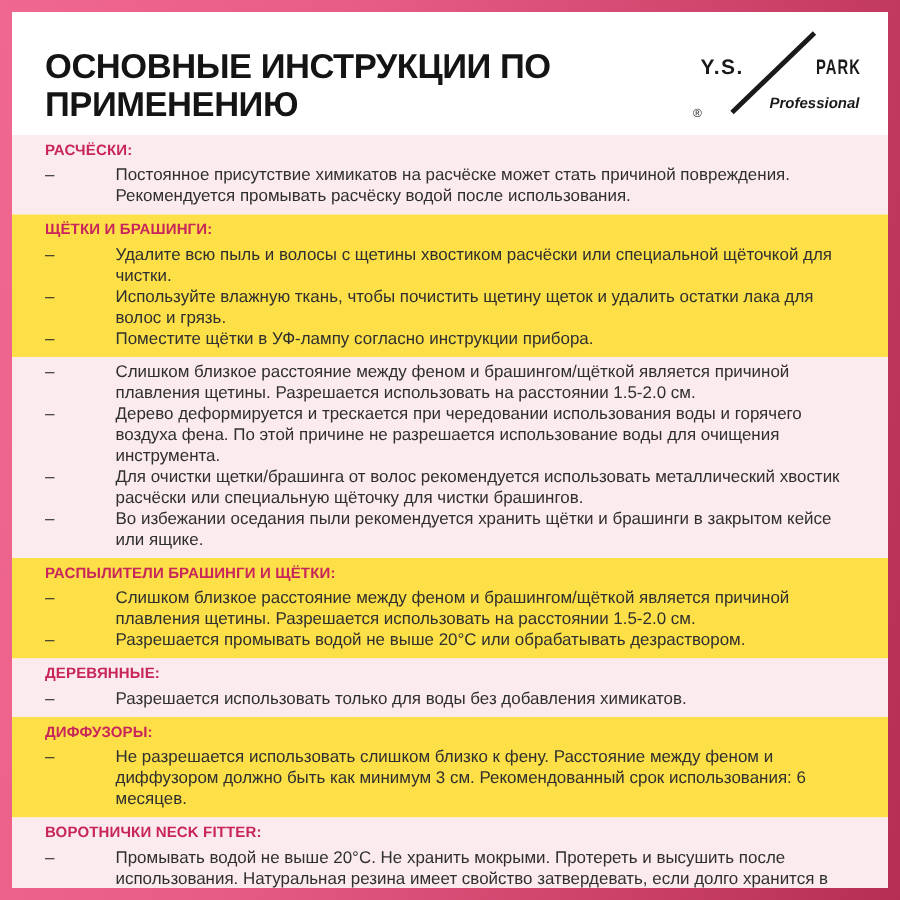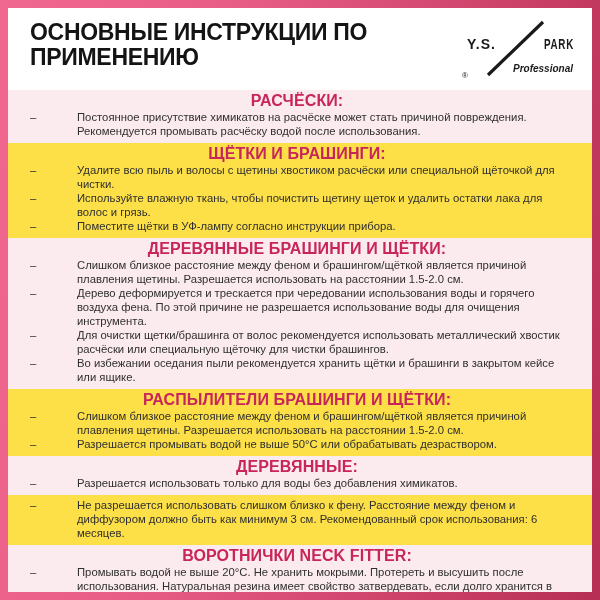--- a/index.html
+++ b/index.html
@@ -18,21 +18,21 @@
     width: 100%; height: 100%;
     background: #ffffff;
     overflow: hidden;
     display: flex;
     flex-direction: column;
   }
   .header {
     background: #ffffff;
     display: flex;
     justify-content: space-between;
-    align-items: flex-start;
+    align-items: flex-end;
     padding: 12px 14px 8px 22px;
   }
   .title {
     font-weight: bold;
     font-size: 23px;
     line-height: 25px;
     color: #141414;
     letter-spacing: -0.3px;
   }
   .logo { flex-shrink: 0; margin-right: 2px; }
@@ -43,26 +43,25 @@
 
   .sections { flex: 1; display: flex; flex-direction: column; }
   .section {
     padding: 3px 28px 5px 22px;
     background: #fde047;
   }
   .section.pink { background: #fcebee; }
   .section:last-child { flex: 1; }
   .section h2 {
     margin: 0 0 1px 0;
-    font-size: 16px;
+    font-size: 10px;
     line-height: 16px;
     font-weight: bold;
     color: #c7255b;
     letter-spacing: 0.1px;
-    text-align: center;
   }
   .section ul { margin: 0; padding: 0; list-style: none; }
   .section li {
     display: flex;
     font-size: 11.3px;
     line-height: 14px;
     color: #2f2f2f;
   }
   .dash { width: 17px; flex-shrink: 0; }
   .txt { flex: 1; margin-left: 30px; }
@@ -110,21 +109,20 @@
               <span class="txt">Используйте влажную ткань, чтобы почистить щетину щеток и удалить остатки лака для волос и грязь.</span>
             </li>
           <li>
               <span class="dash">–</span>
               <span class="txt">Поместите щётки в УФ-лампу согласно инструкции прибора.</span>
             </li>
         </ul>
       </section>
 
       <section class="section pink">
-        <h2>ДЕРЕВЯННЫЕ БРАШИНГИ И ЩЁТКИ:</h2>
         <ul>
           <li>
               <span class="dash">–</span>
               <span class="txt">Слишком близкое расстояние между феном и брашингом/щёткой является причиной плавления щетины. Разрешается использовать на расстоянии 1.5-2.0 см.</span>
             </li>
           <li>
               <span class="dash">–</span>
               <span class="txt">Дерево деформируется и трескается при чередовании использования воды и горячего воздуха фена. По этой причине не разрешается использование воды для очищения инструмента.</span>
             </li>
           <li>
@@ -140,36 +138,37 @@
 
       <section class="section">
         <h2>РАСПЫЛИТЕЛИ БРАШИНГИ И ЩЁТКИ:</h2>
         <ul>
           <li>
               <span class="dash">–</span>
               <span class="txt">Слишком близкое расстояние между феном и брашингом/щёткой является причиной плавления щетины. Разрешается использовать на расстоянии 1.5-2.0 см.</span>
             </li>
           <li>
               <span class="dash">–</span>
-              <span class="txt">Разрешается промывать водой не выше 50°С или обрабатывать дезраствором.</span>
+              <span class="txt">Разрешается промывать водой не выше 20°С или обрабатывать дезраствором.</span>
             </li>
         </ul>
       </section>
 
       <section class="section pink">
         <h2>ДЕРЕВЯННЫЕ:</h2>
         <ul>
           <li>
               <span class="dash">–</span>
               <span class="txt">Разрешается использовать только для воды без добавления химикатов.</span>
             </li>
         </ul>
       </section>
 
       <section class="section">
+        <h2>ДИФФУЗОРЫ:</h2>
         <ul>
           <li>
               <span class="dash">–</span>
               <span class="txt">Не разрешается использовать слишком близко к фену. Расстояние между феном и диффузором должно быть как минимум 3 см. Рекомендованный срок использования: 6 месяцев.</span>
             </li>
         </ul>
       </section>
 
       <section class="section pink">
         <h2>ВОРОТНИЧКИ NECK FITTER:</h2>

